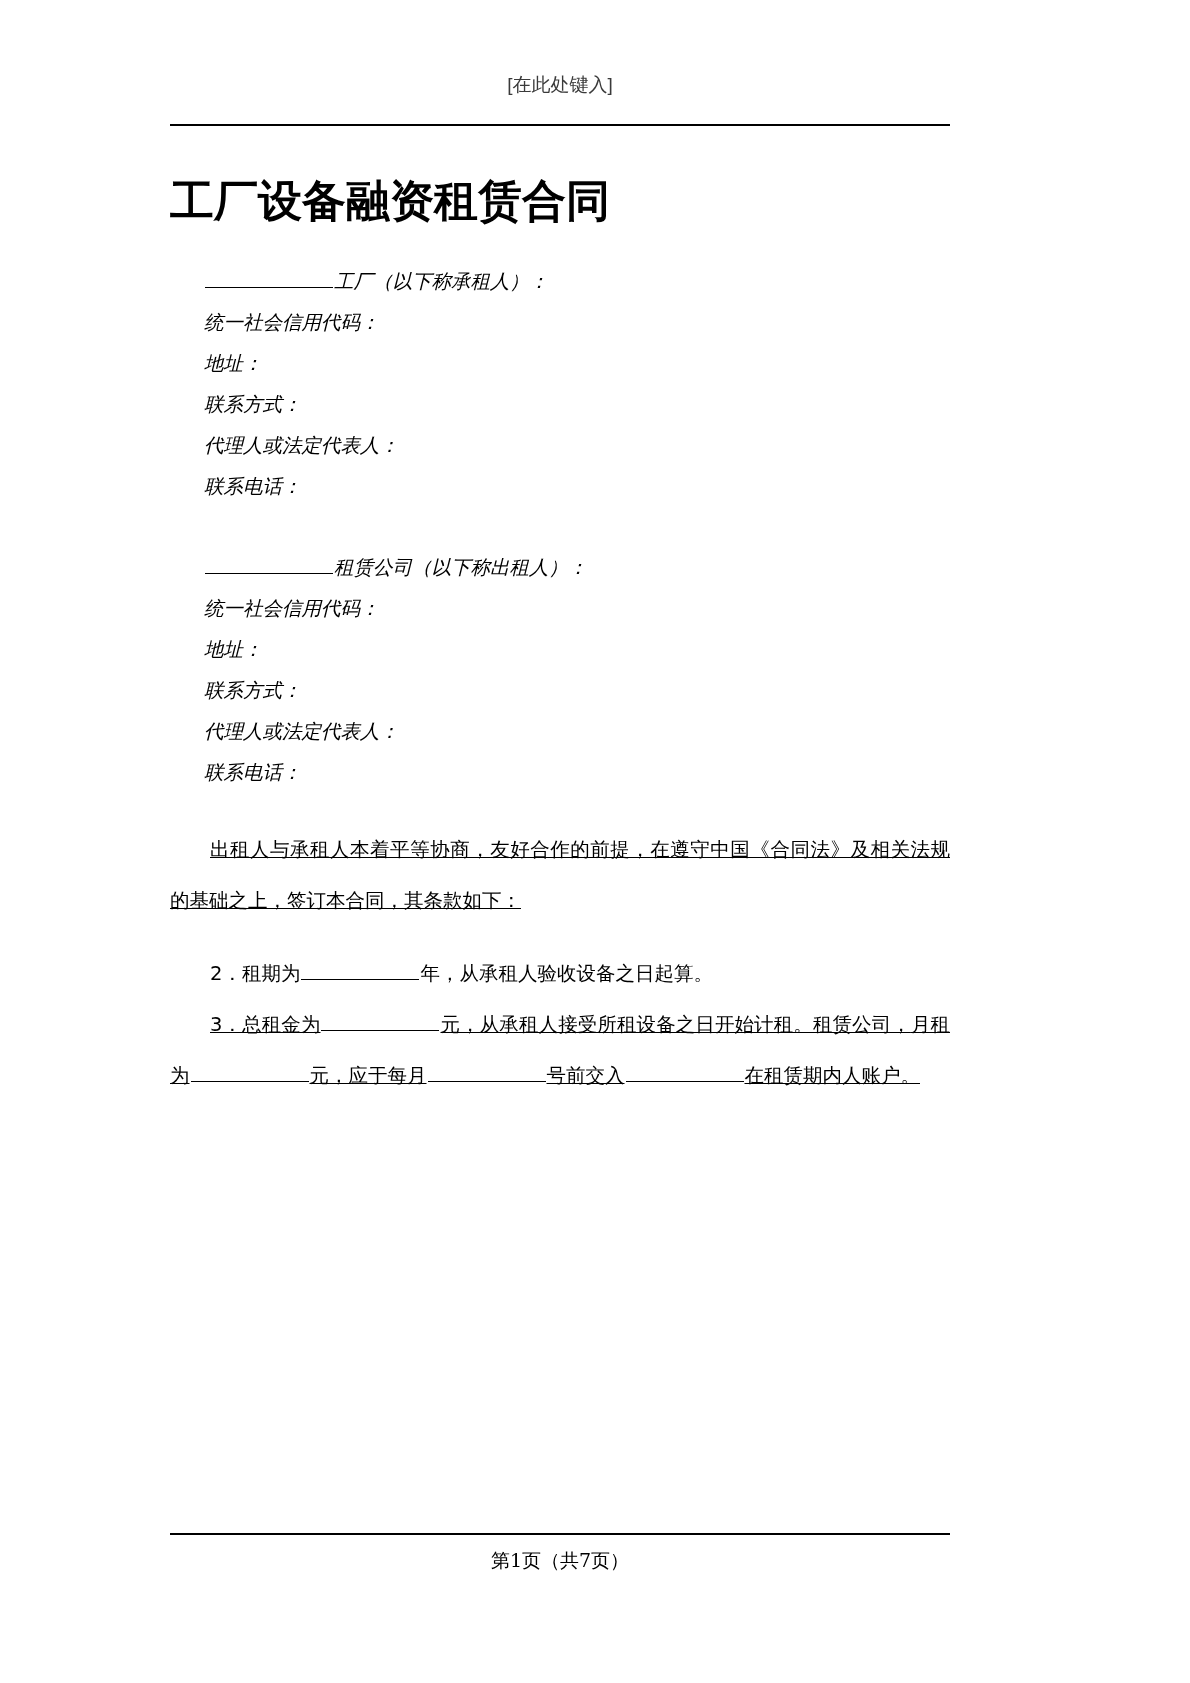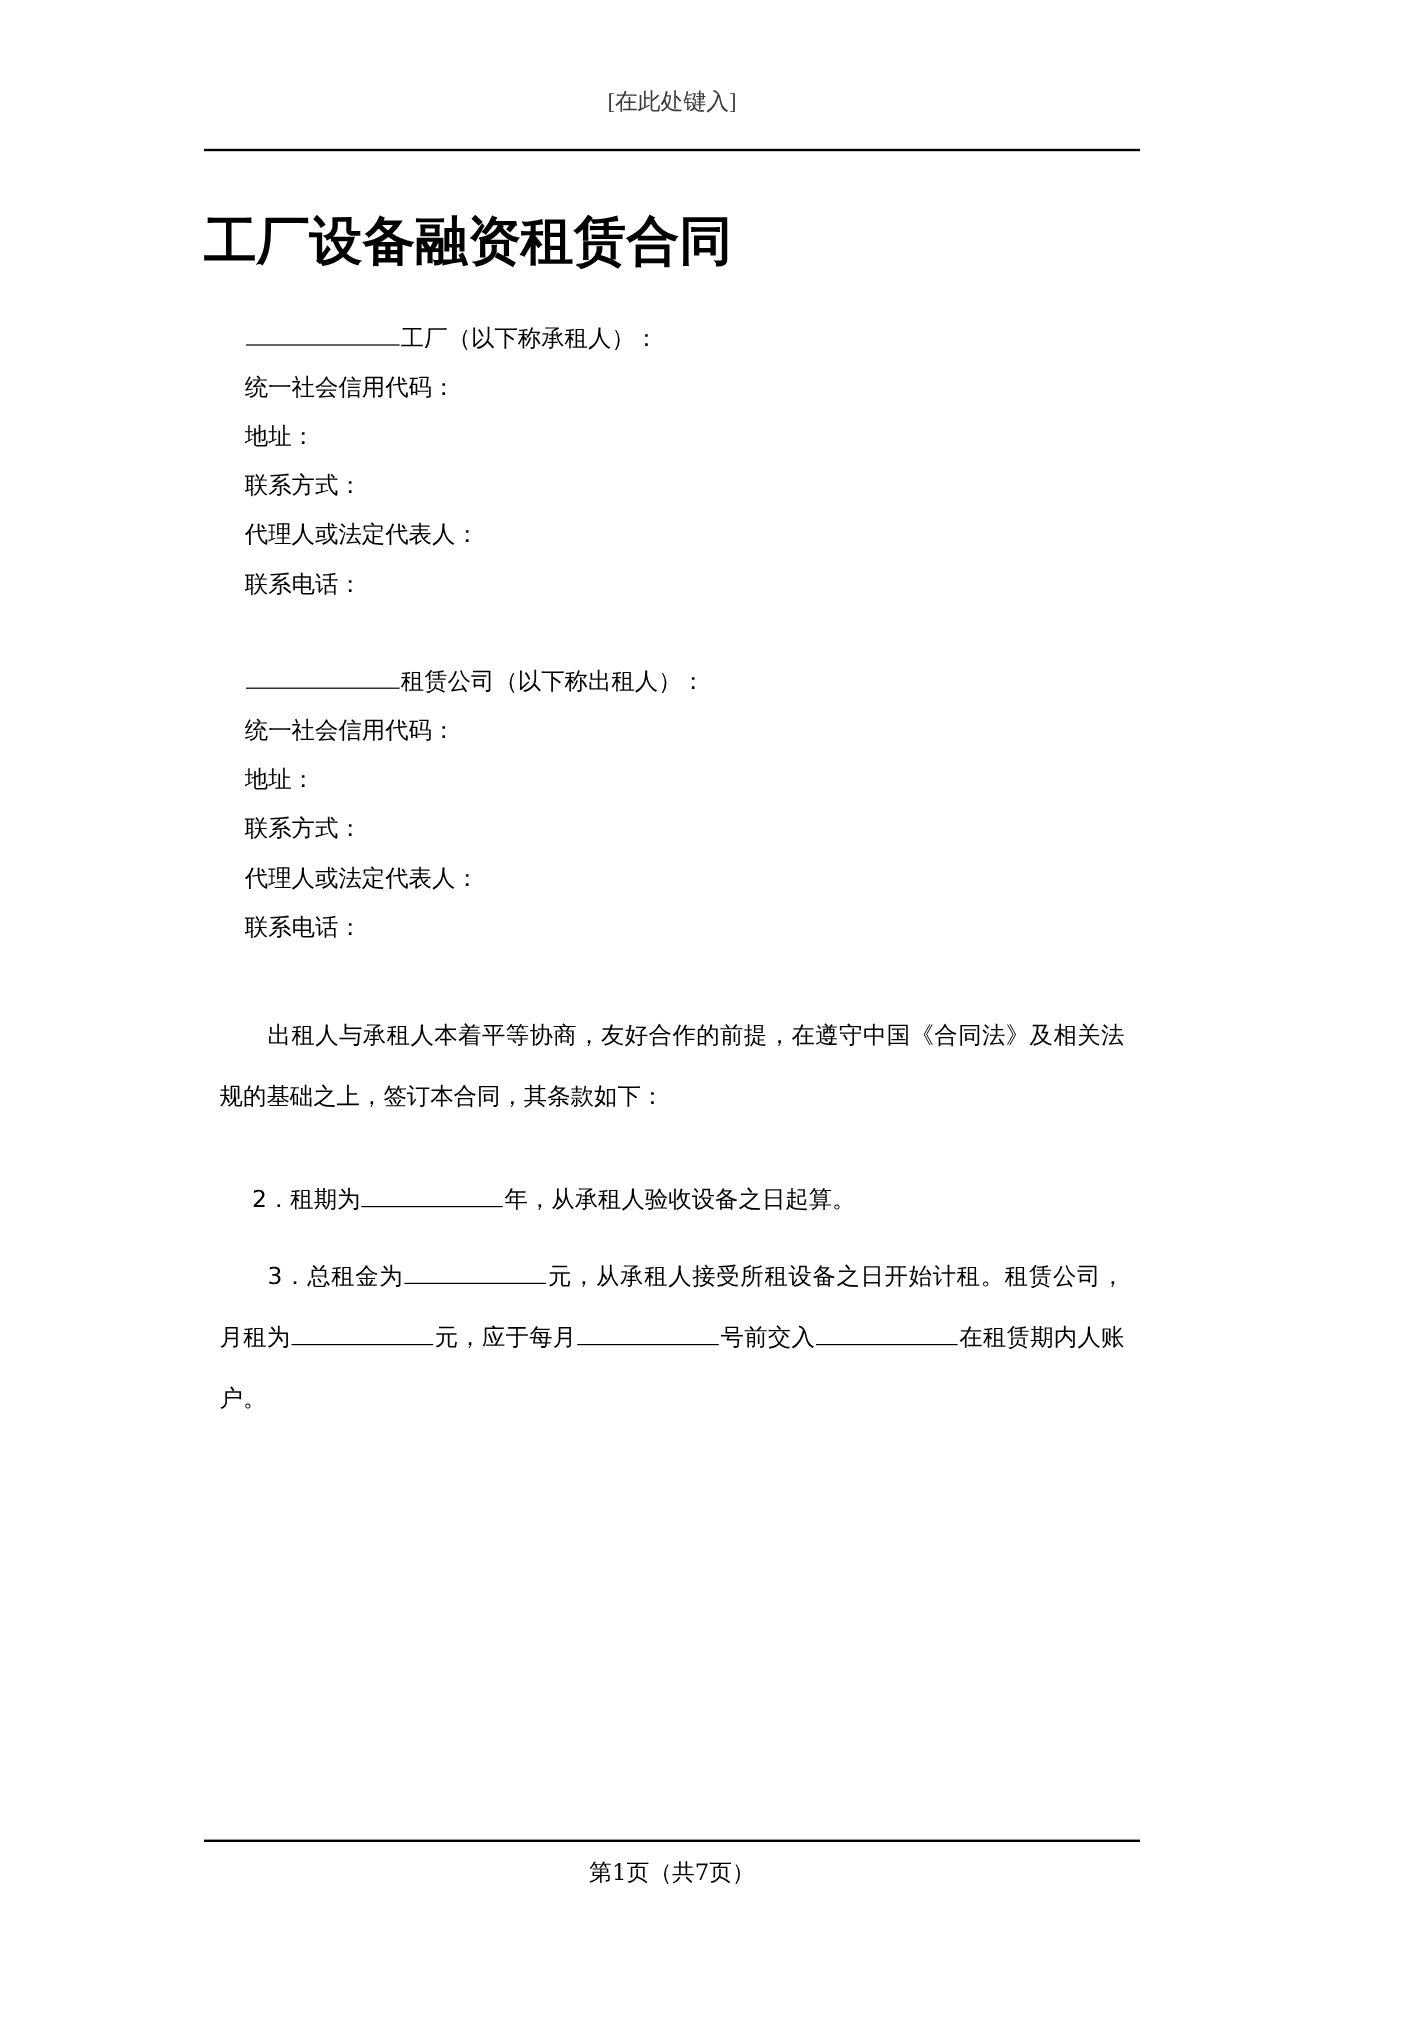--- a/index.html
+++ b/index.html
@@ -22,21 +22,21 @@
   }
   
   .header {
     position: absolute;
     top: 72px;
     left: 170px;
     width: 780px;
     text-align: center;
     font-size: 19px;
     color: #3a3a3a;
-    font-family: Liberation Serif, serif;
+    font-family: Liberation Sans, sans-serif;
   }
   .header-rule {
     position: absolute;
     top: 124px;
     left: 170px;
     width: 780px;
     height: 0;
     border-top: 2.5px solid #000000;
   }
   
@@ -61,32 +61,34 @@
   }
   .contract-no {
     text-align: right;
     margin-bottom: 44px;
     white-space: nowrap;
   }
   .indent-line {
     margin: 0 0 1px 0;
     padding-left: 34px;
     white-space: nowrap;
+    font-style: italic;
   }
   .party-block {
     margin-bottom: 0;
   }
   .gap-block {
     height: 40px;
   }
   .para {
     text-indent: 40px;
     text-align: justify;
-    margin: 13px;
+    margin: 0;
     line-height: 51px;
+    text-decoration: underline;
   }
   .para-tight {
     text-indent: 40px;
     margin: 0;
     line-height: 51px;
     white-space: nowrap;
   }
   .spacer-sm { height: 22px; }
   .spacer-md { height: 30px; }
   .blank {

